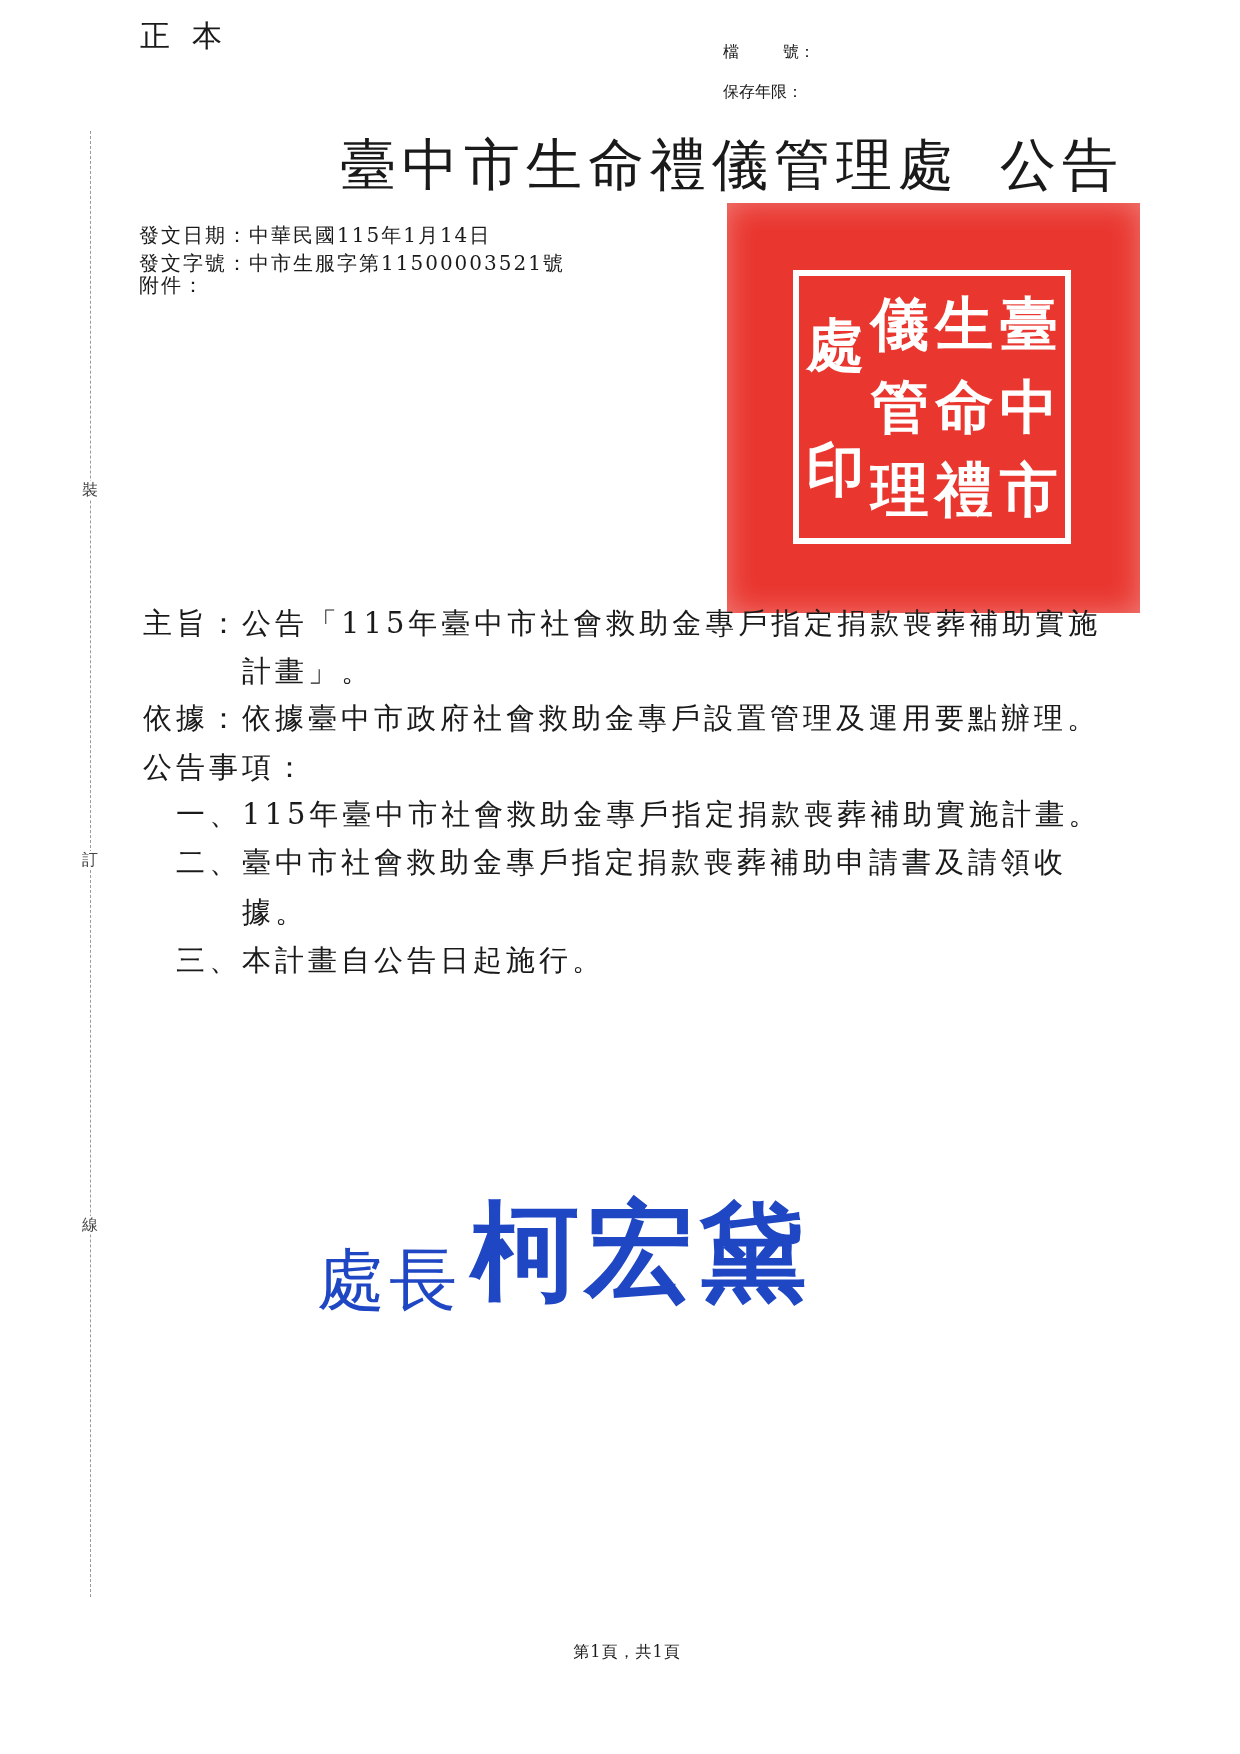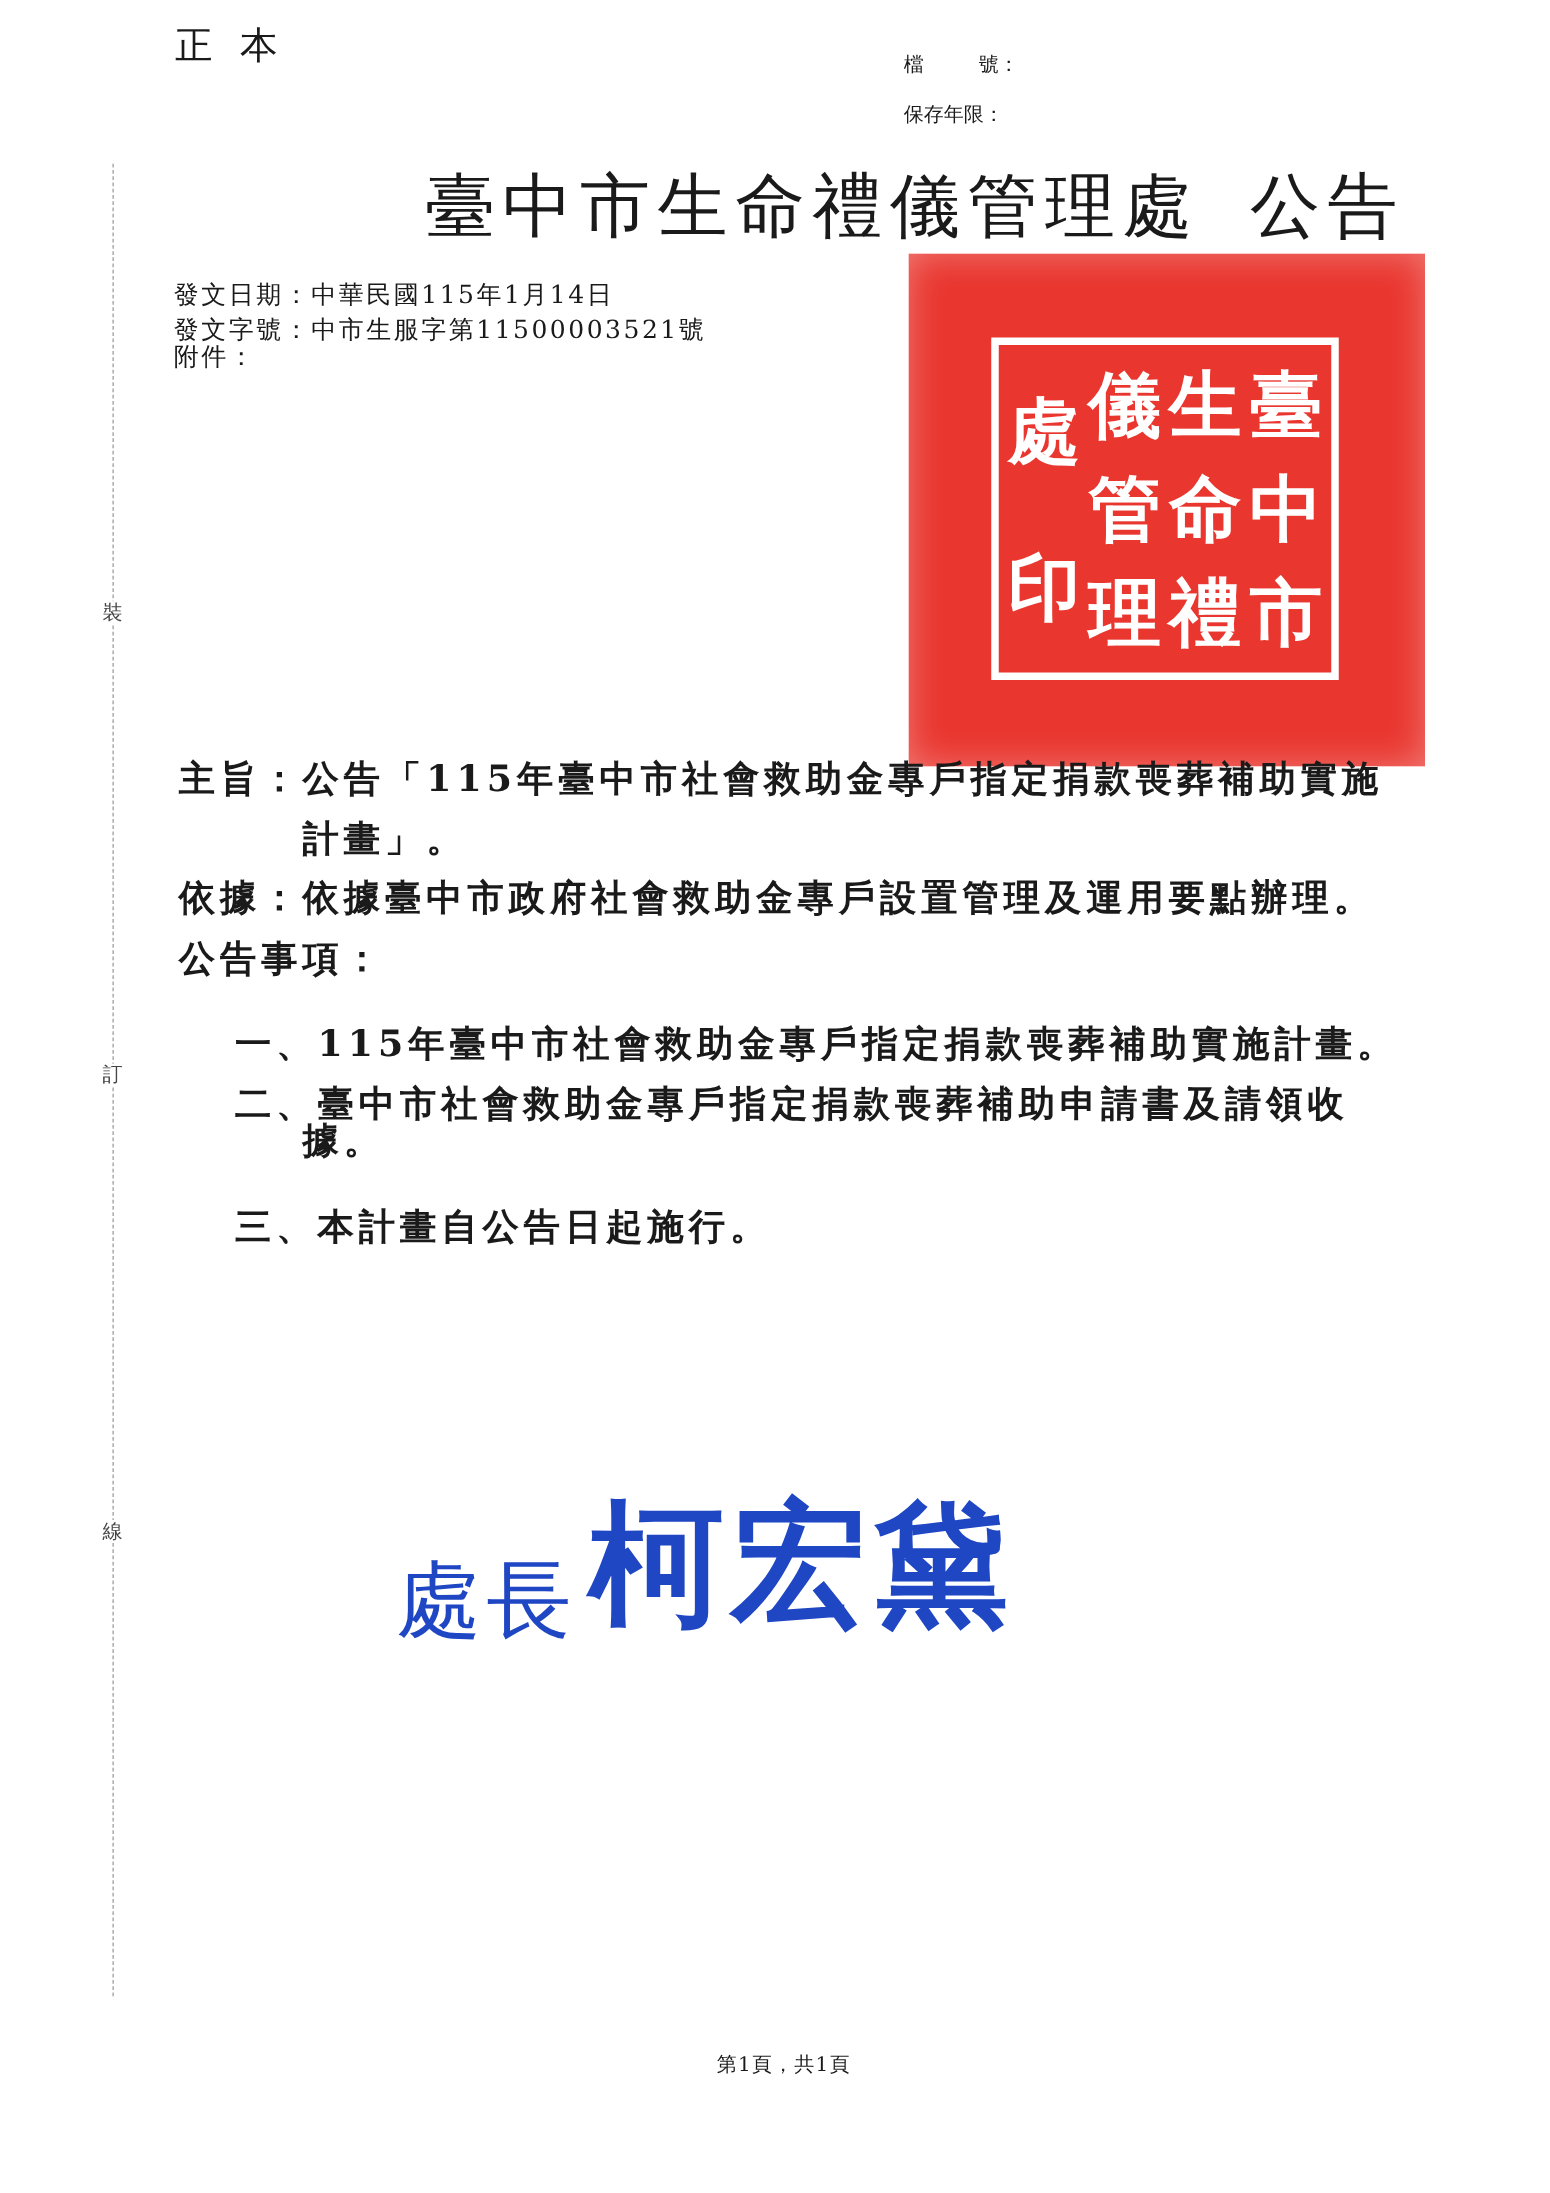--- a/index.html
+++ b/index.html
@@ -22,26 +22,26 @@
   .bc1 { top:481px; } .bc2 { top:851px; } .bc3 { top:1216px; }
 
   .seal { left:727px; top:203px; width:413px; height:410px; background:#e8271f; opacity:0.93;
           box-shadow: inset 0 0 30px rgba(255,255,255,0.35); }
   .seal-inner { position:absolute; left:66px; top:67px; width:278px; height:274px;
                 border:6px solid #fff; box-sizing:border-box; display:flex; flex-direction:row-reverse;
                 justify-content:space-around; padding:6px 4px; }
   .seal-col { display:flex; flex-direction:column; justify-content:space-around; align-items:center;
               color:#fff; font-size:58px; font-weight:bold; line-height:1; }
 
-  .body-text { font-size:29px; letter-spacing:4px;font-weight:bold; }
+  .body-text { font-size:29px; letter-spacing:4px; }
   .subject { left:143px; top:604px; }
   .subject-cont { left:242px; top:652px; }
   .basis { left:143px; top:699px; }
   .items-head { left:143px; top:748px;text-align:right; }
-  .item { left:188px;margin-top:21px; }
+  .item { left:176px; }
   .item1 { top:795px; }
   .item2 { top:843px;text-align:right; }
   .item2-cont { left:242px; top:893px; }
   .item3 { top:941px; }
 
   .signature { left:317px; top:1180px; color:#1f47c4; white-space:nowrap; }
   .sig-title { font-size:68px; letter-spacing:4px; vertical-align:bottom; }
   .sig-name { font-size:108px; font-weight:bold; letter-spacing:6px; vertical-align:bottom; margin-left:10px; }
 
   .footer { left:0; width:1254px; top:1642px; text-align:center; font-size:16px; letter-spacing:1px; }

